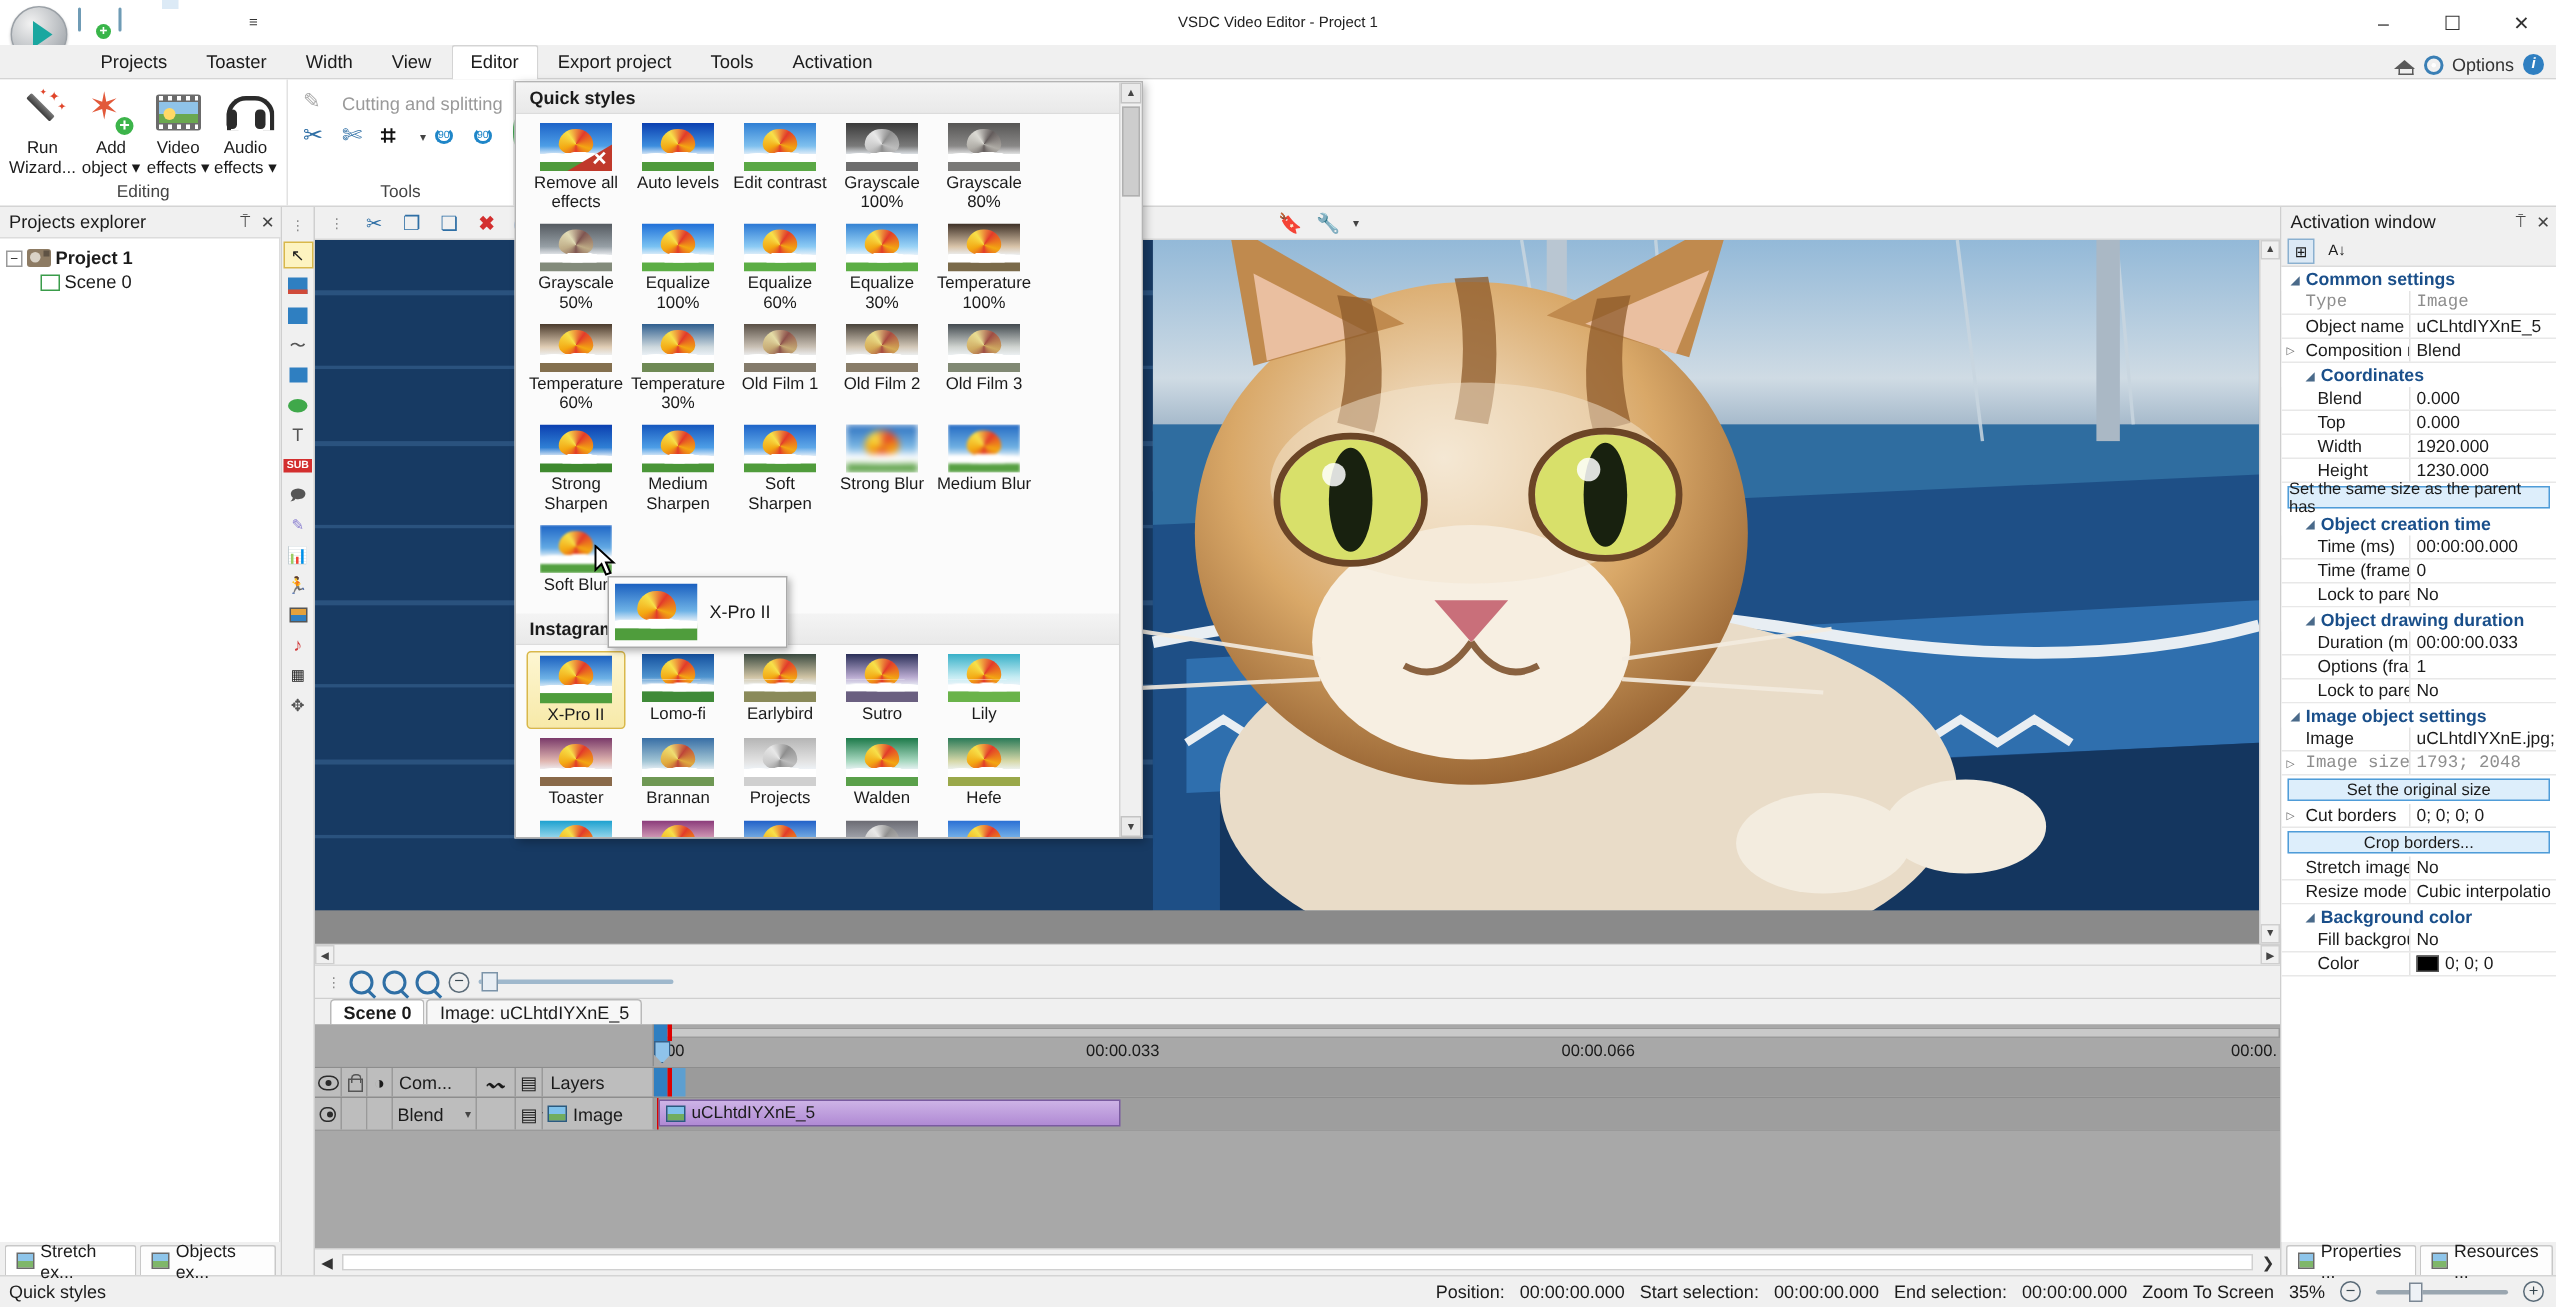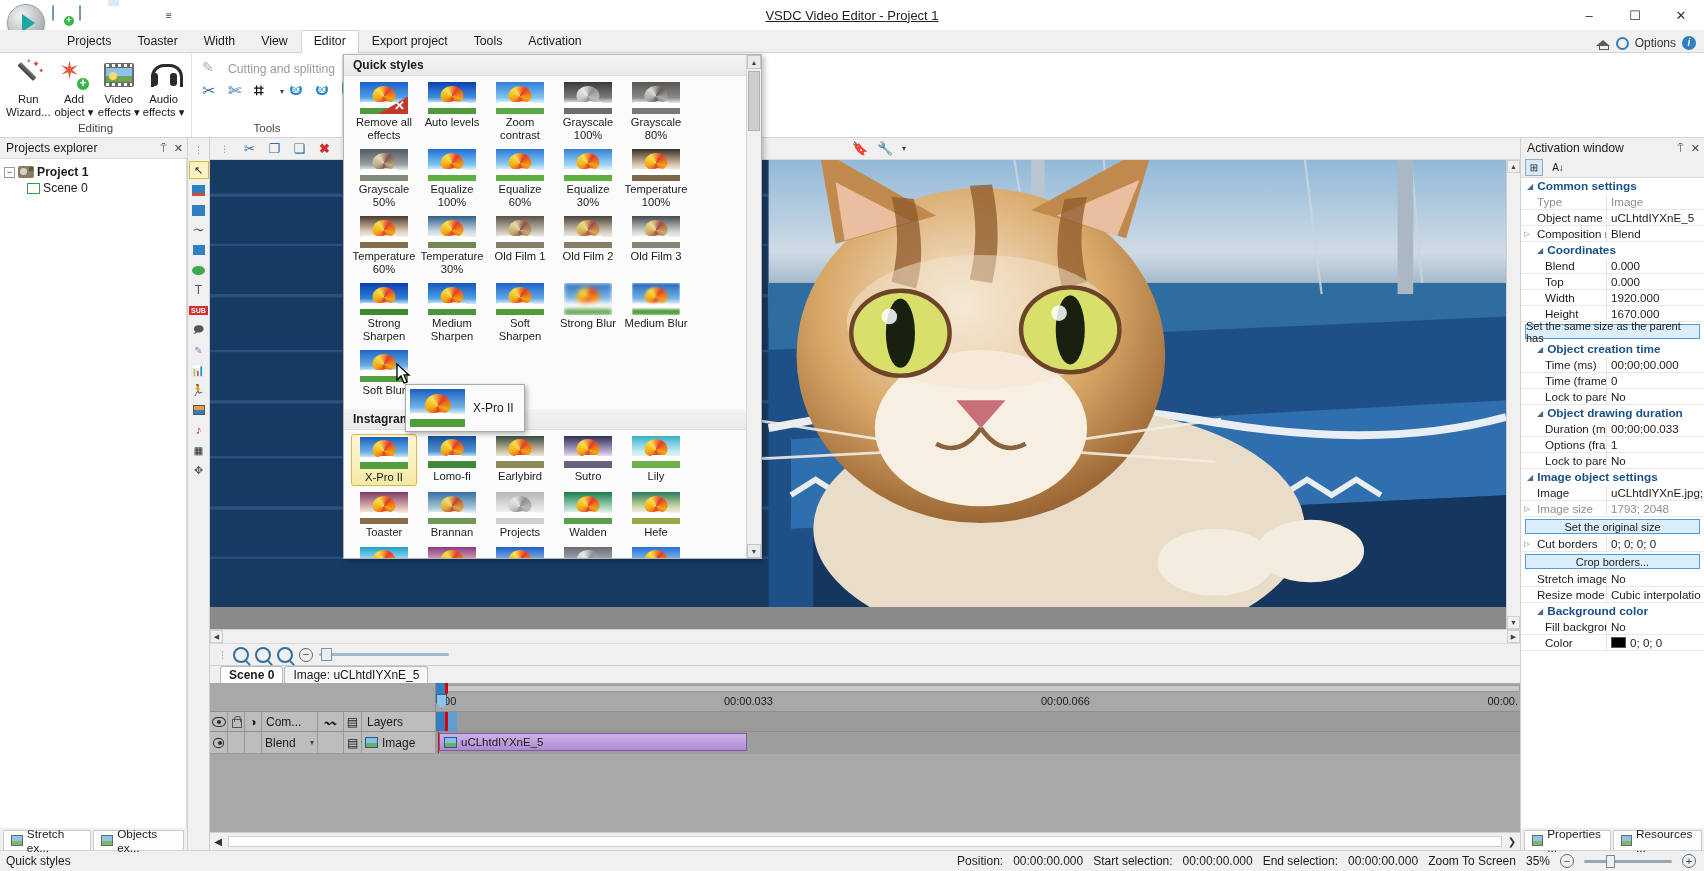--- a/index.html
+++ b/index.html
@@ -41,23 +41,22 @@
   .doc-ico:after{ content:""; position:absolute; right:-1px; top:-1px; border-left:5px solid transparent; border-top:5px solid #fff; }
   .plus-badge { position:absolute; bottom:-2px; right:-4px; width:10px;height:10px;border-radius:50%;
     background:#39b54a; color:#fff; font-size:9px; line-height:9px; text-align:center; font-weight:bold;}
   .save-ico { width:15px;height:15px; background:#1f7fc4; border-radius:1px; position:relative; }
   .save-ico:before{content:"";position:absolute;left:3px;top:0;width:9px;height:6px;background:#fff;}
   .save-ico:after{content:"";position:absolute;left:2px;bottom:0;width:11px;height:6px;background:#dceaf6;}
   .play-ico { width:16px;height:16px;border-radius:50%;background:#1565c0;position:relative;}
   .play-ico:after{content:"";position:absolute;left:6px;top:4px;border-left:6px solid #fff;border-top:4px solid transparent;border-bottom:4px solid transparent;}
   .caret-ico { font-size:10px; color:#333; margin-left:6px;}
   .title-text {
-    position:absolute; left:0; right:0; text-align:center; font-size:13px; color:#222;
+    position:absolute; left:0; right:0; text-align:center; font-size:10px; color:#222;
     pointer-events:none;
-    text-decoration:underline;
   }
   .winbtns { margin-left:auto; display:flex; height:30px; }
   .winbtn { width:46px; height:30px; display:flex;align-items:center;justify-content:center;font-size:13px;color:#333;}
 
   
   .ribbon-tabs {
     height:23px; background:#f0f0f0; display:flex; align-items:flex-end; position:relative;
     flex:0 0 23px; padding-left:54px; border-bottom:1px solid #d4d4d4;
   }
   .rtab {
@@ -197,21 +196,21 @@
   .pt-btn{width:16px;height:15px;display:flex;align-items:center;justify-content:center;font-size:10px;}
   .pt-btn.sel{background:#dce9f5;outline:1px solid #8ab0d0;}
   .props-grid{flex:1;background:#fff;overflow:hidden;font-size:11.6px;}
   .pgroup{display:flex;align-items:center;gap:4px;padding:1px 2px 1px 6px;background:#fff;}
   .pgroup .tri{font-size:8px;color:#4a6a8a;}
   .pgroup .t{color:#1a4f8a;font-weight:bold;font-size:11.8px;}
   .prow{display:flex;height:16px;border-bottom:1px solid #e8e8e8;}
   .prow .exp{width:12px;display:flex;align-items:center;justify-content:center;font-size:7px;color:#666;}
   .prow .k{width:74px;padding-left:4px;display:flex;align-items:center;border-right:1px solid #e3e3e3;overflow:hidden;white-space:nowrap;}
   .prow .v{flex:1;padding-left:4px;display:flex;align-items:center;overflow:hidden;white-space:nowrap;}
-  .prow.gray .k,.prow.gray .v{color:#8e8e8e;}
+  .prow.gray .k,.prow.gray .v{color:#8e8e8e;font-family:Liberation Mono, monospace;}
   .pbtn{margin:2px 4px;height:15px;border:1px solid #4f9cd8;background:#ddeefb;display:flex;align-items:center;justify-content:center;font-size:11px;color:#1b1b1b;}
   .swatch{width:15px;height:11px;background:#000;border:1px solid #555;margin-right:4px;}
   .props-tabs{height:22px;display:flex;gap:2px;padding:2px 3px 0 3px;}
 
   
   .statusbar{height:21px;background:#f0f0f0;display:flex;align-items:center;border-top:1px solid #d4d4d4;flex:0 0 21px;font-size:12px;}
   .sb-left{padding-left:6px;}
   .sb-right{margin-left:auto;display:flex;align-items:center;gap:10px;padding-right:8px;}
   .sb-item{color:#1b1b1b;}
   .sb-slider{width:88px;height:3px;background:#9aa6b0;position:relative;border-radius:2px;}
@@ -691,21 +690,21 @@
             <span class="v">0.000</span>
           </div>
         <div class="prow">
             <span class="exp"></span>
             <span class="k" style="padding-left:12px">Width</span>
             <span class="v">1920.000</span>
           </div>
         <div class="prow">
             <span class="exp"></span>
             <span class="k" style="padding-left:12px">Height</span>
-            <span class="v">1670.000</span>
+            <span class="v">1230.000</span>
           </div>
         <div class="pbtn">Set the same size as the parent has</div>
 
         <div class="pgroup" style="padding-left:16px">
           <span class="tri">◢</span>
           <span class="t">Object creation time</span>
         </div>
         <div class="prow">
             <span class="exp"></span>
             <span class="k" style="padding-left:12px">Time (ms)</span>
@@ -850,21 +849,21 @@
             <div class="qs-label">Auto levels</div>
           </div>
           <div class="qs-cell">
             <div class="qs-thumb">
               <div class="bal" style="background:linear-gradient(180deg,#2f7fd4 0%,#7fc0ee 48%,#f0f5fa 68%,#5aa845 80%,#5aa845 100%);">
                 <div class="env" style="background:conic-gradient(from 180deg at 50% 60%,#e23b2a,#f3a712,#f7e04a,#e23b2a,#f3a712,#e23b2a);"></div>
                 <div class="bsk"></div>
                 <div class="cl"></div>
               </div>
             </div>
-            <div class="qs-label">Zoom contrast</div>
+            <div class="qs-label">Edit contrast</div>
           </div>
           <div class="qs-cell">
             <div class="qs-thumb">
               <div class="bal" style="background:linear-gradient(180deg,#3a3a3a 0%,#7a7a7a 48%,#f0f5fa 68%,#6d6d6d 80%,#6d6d6d 100%);">
                 <div class="env" style="background:conic-gradient(from 180deg at 50% 60%,#8e8e8e,#c8c8c8,#e8e8e8,#8e8e8e,#bdbdbd,#8e8e8e);"></div>
                 <div class="bsk"></div>
                 <div class="cl"></div>
               </div>
             </div>
             <div class="qs-label">Grayscale 100%</div>

